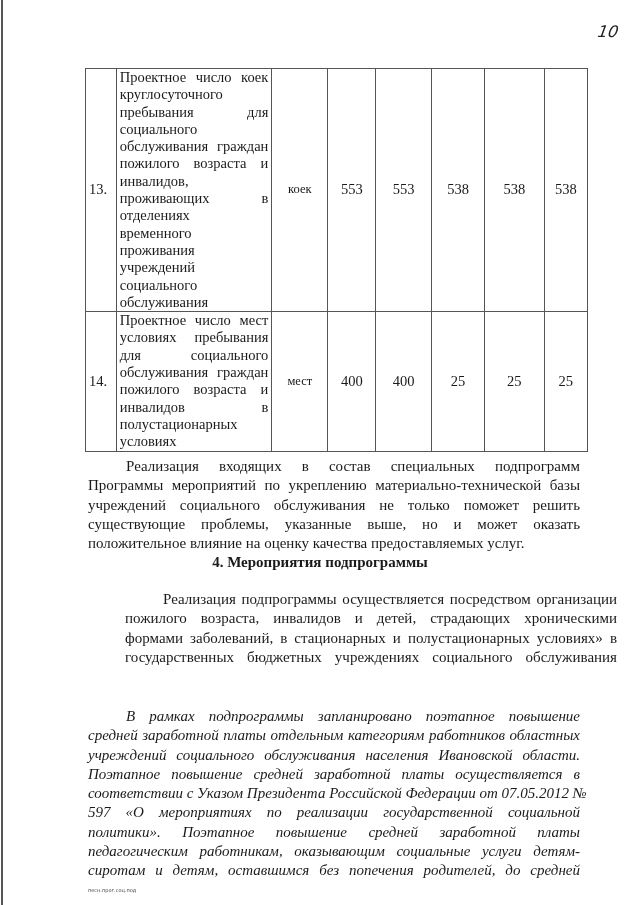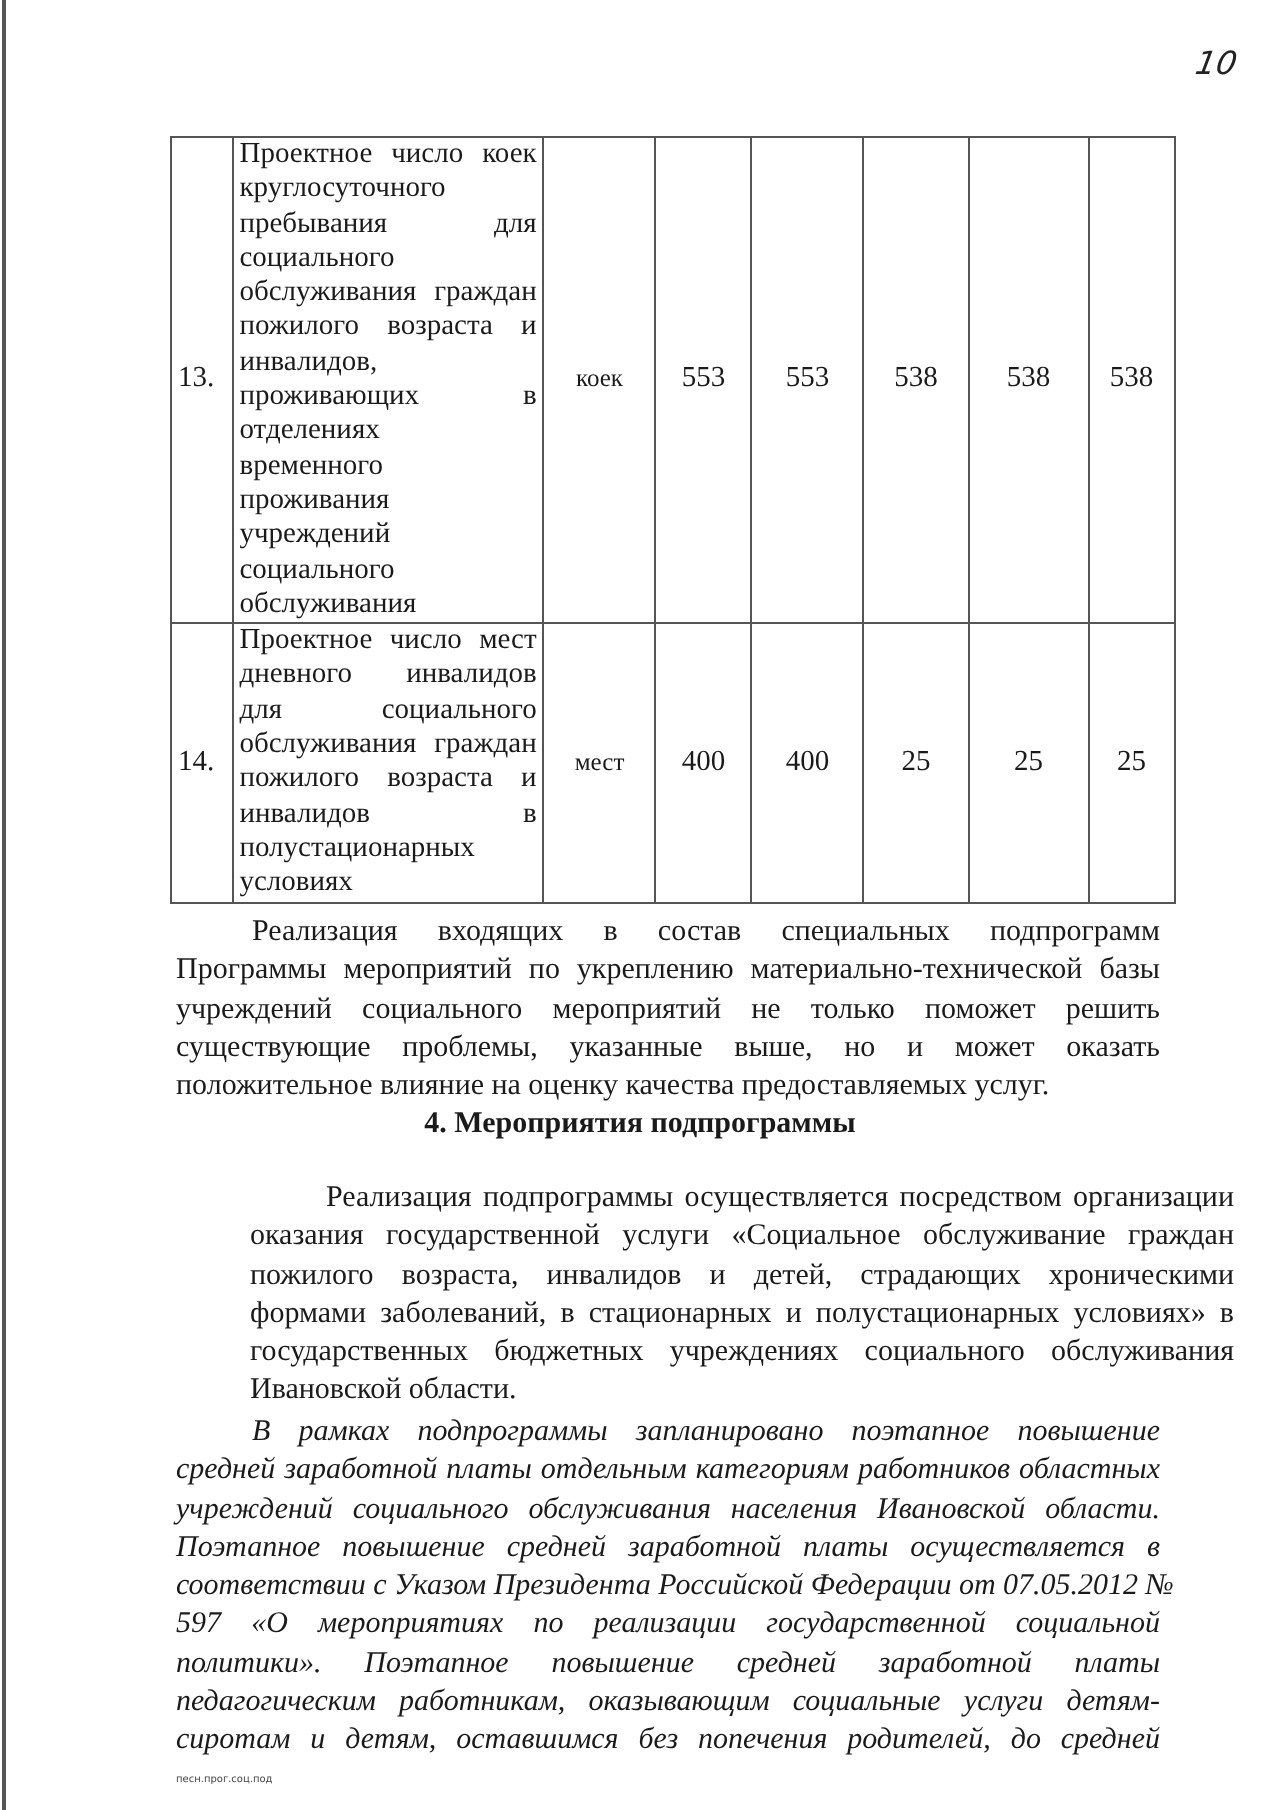--- a/index.html
+++ b/index.html
@@ -70,53 +70,51 @@
         <td class="val c1">553</td>
         <td class="val c2">553</td>
         <td class="val c3">538</td>
         <td class="val c4">538</td>
         <td class="val c5">538</td>
       </tr>
       <tr>
         <td class="num">14.</td>
         <td class="desc">
           <span class="line">Проектное число мест</span>
-          <span class="line">дневного инвалидов</span>
+          <span class="line">условиях пребывания</span>
           <span class="line">для социального</span>
           <span class="line">обслуживания граждан</span>
           <span class="line">пожилого возраста и</span>
           <span class="line">инвалидов в</span>
           <span class="line l">полустационарных</span>
           <span class="line l">условиях</span>
         </td>
         <td class="unit">мест</td>
         <td class="val c1">400</td>
         <td class="val c2">400</td>
         <td class="val c3">25</td>
         <td class="val c4">25</td>
         <td class="val c5">25</td>
       </tr>
     </tbody>
 </table>
 
 <div class="para" id="p1" style="top:457px;">
     <span class="ln ind">Реализация входящих в состав специальных подпрограмм</span>
     <span class="ln">Программы мероприятий по укреплению материально-технической базы</span>
-    <span class="ln">учреждений социального мероприятий не только поможет решить</span>
+    <span class="ln">учреждений социального обслуживания не только поможет решить</span>
     <span class="ln">существующие проблемы, указанные выше, но и может оказать</span>
     <span class="ln last">положительное влияние на оценку качества предоставляемых услуг.</span>
   </div>
 <div class="heading">4. Мероприятия подпрограммы</div>
 <div class="para" id="p2" style="top:590px;margin-left:37px;">
     <span class="ln ind">Реализация подпрограммы осуществляется посредством организации</span>
-    <span class="ln">оказания государственной услуги «Социальное обслуживание граждан</span>
     <span class="ln">пожилого возраста, инвалидов и детей, страдающих хроническими</span>
     <span class="ln">формами заболеваний, в стационарных и полустационарных условиях» в</span>
     <span class="ln">государственных бюджетных учреждениях социального обслуживания</span>
-    <span class="ln last">Ивановской области.</span>
   </div>
 <div class="para" id="p3" style="top:707px;font-style:italic;">
     <span class="ln ind">В рамках подпрограммы запланировано поэтапное повышение</span>
     <span class="ln">средней заработной платы отдельным категориям работников областных</span>
     <span class="ln">учреждений социального обслуживания населения Ивановской области.</span>
     <span class="ln">Поэтапное повышение средней заработной платы осуществляется в</span>
     <span class="ln">соответствии с Указом Президента Российской Федерации от 07.05.2012 №</span>
     <span class="ln">597 «О мероприятиях по реализации государственной социальной</span>
     <span class="ln">политики». Поэтапное повышение средней заработной платы</span>
     <span class="ln">педагогическим работникам, оказывающим социальные услуги детям-</span>

